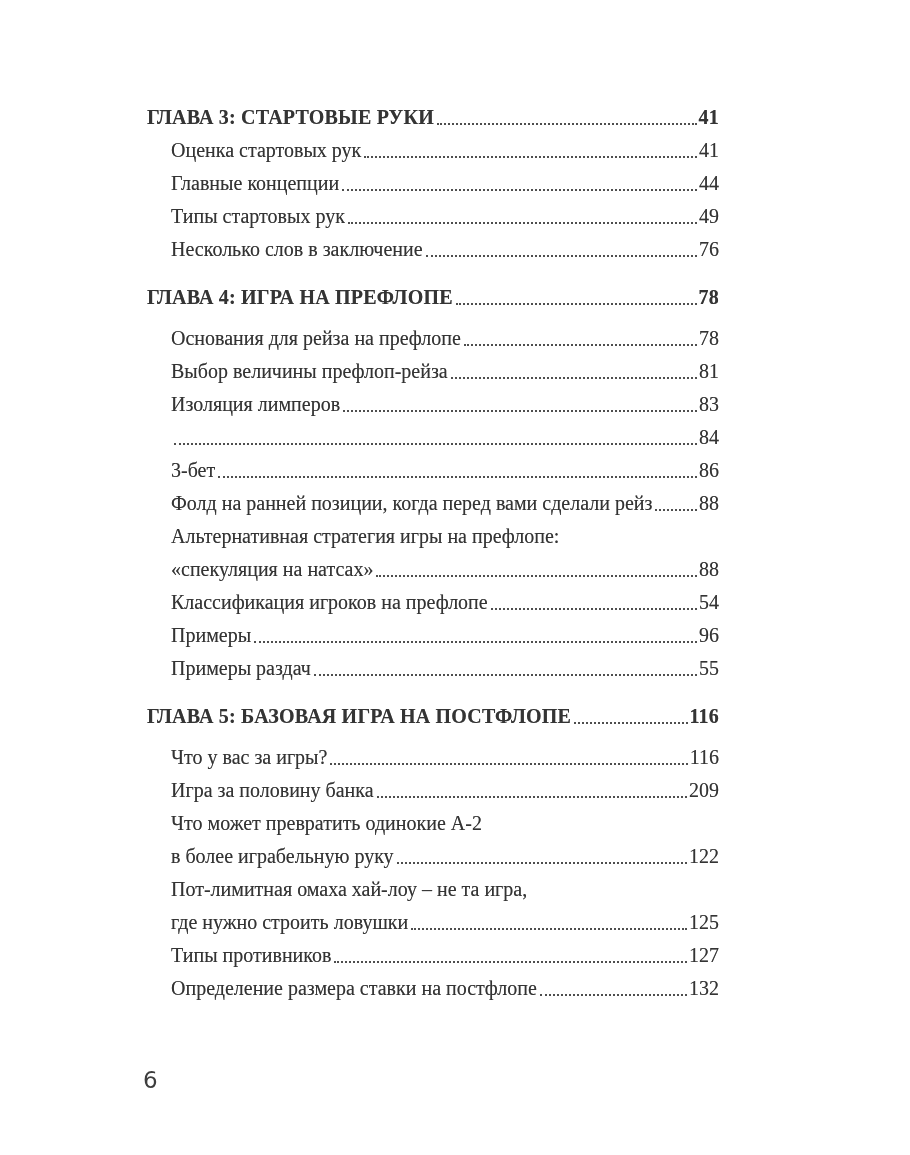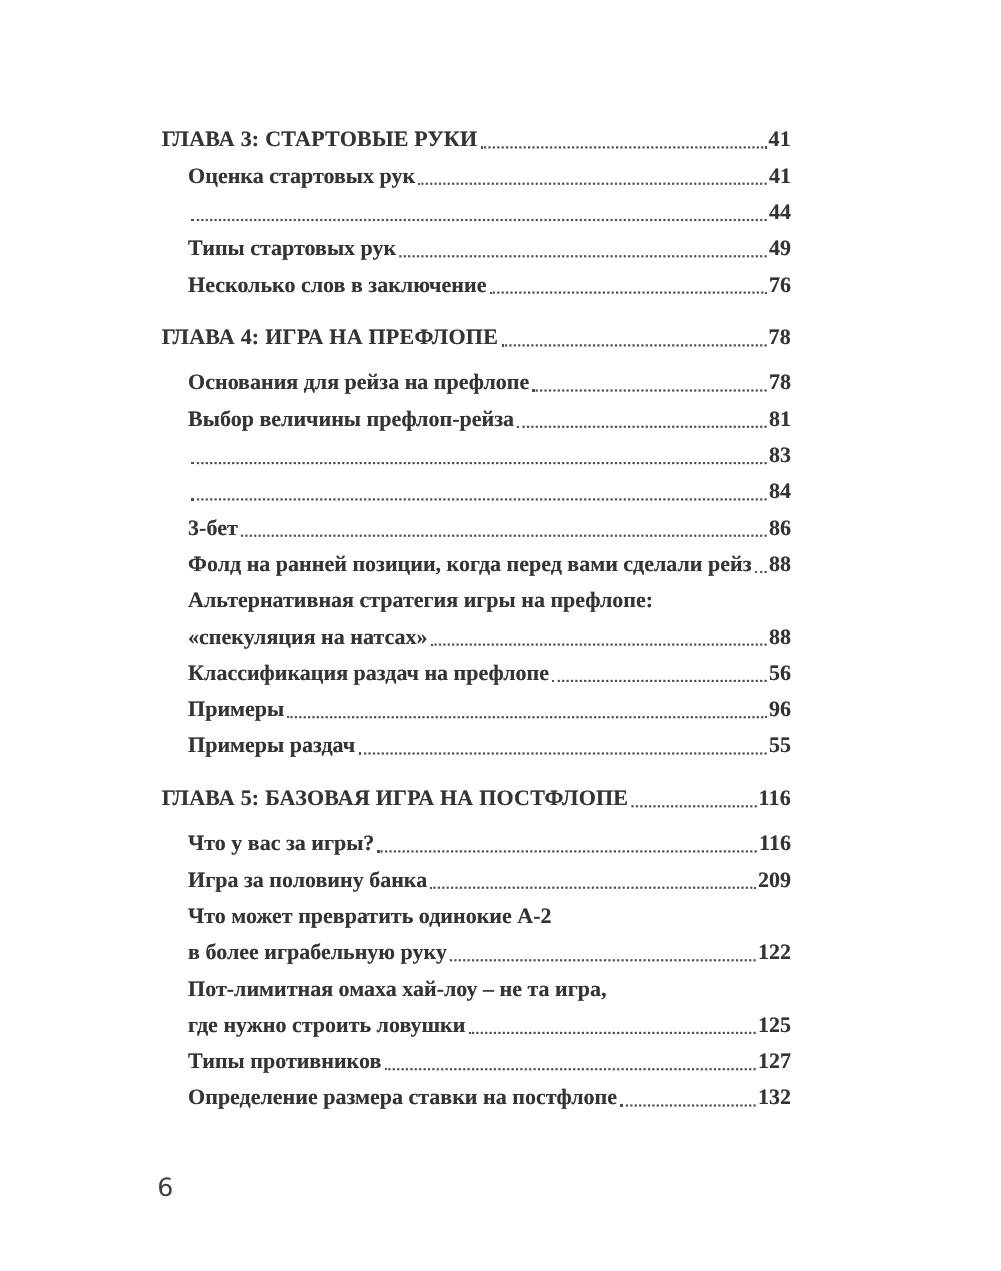--- a/index.html
+++ b/index.html
@@ -15,39 +15,39 @@
     background: #ffffff;
     overflow: hidden;
     font-family: "Liberation Serif", "DejaVu Serif", serif;
     color: #343434;
     
     text-shadow: 0 0 0.5px rgba(60,60,60,0.55);
   }
   .toc {
     position: absolute;
     left: 147px;
-    top: 111px;
+    top: 101px;
     width: 572px;
   }
   .section { margin: 0; }
   .section + .section { margin-top: 15px; }
   .row {
     display: flex;
     align-items: baseline;
     line-height: 33px;
     font-size: 20px;
     white-space: nowrap;
   }
   .row.chapter {
     font-weight: bold;
     letter-spacing: 0.2px;
     margin-bottom: 8px;
   }
   .section:first-child .row.chapter { margin-bottom: 0; }
-  .row.item { padding-left: 24px; font-weight: bold; }
+  .row.item { padding-left: 24px; }
   .label { flex: 0 0 auto; }
   .leader {
     flex: 1 1 auto;
     align-self: flex-end;
     height: 0;
     min-width: 8px;
     border-bottom: 2px dotted #4e4e4e;
     margin: 0 2px 9px 3px;
     text-shadow: none;
   }
@@ -73,20 +73,21 @@
           <span class="label">ГЛАВА 3: СТАРТОВЫЕ РУКИ</span>
           <span class="leader"></span>
           <span class="pagenum">41</span>
         </div>
         <div class="row item">
           <span class="label">Оценка стартовых рук</span>
           <span class="leader"></span>
           <span class="pagenum">41</span>
         </div>
         <div class="row item">
+          <span class="label">Главные концепции</span>
           <span class="leader"></span>
           <span class="pagenum">44</span>
         </div>
         <div class="row item">
           <span class="label">Типы стартовых рук</span>
           <span class="leader"></span>
           <span class="pagenum">49</span>
         </div>
         <div class="row item">
           <span class="label">Несколько слов в заключение</span>
@@ -104,20 +105,21 @@
           <span class="label">Основания для рейза на префлопе</span>
           <span class="leader"></span>
           <span class="pagenum">78</span>
         </div>
         <div class="row item">
           <span class="label">Выбор величины префлоп-рейза</span>
           <span class="leader"></span>
           <span class="pagenum">81</span>
         </div>
         <div class="row item">
+          <span class="label">Изоляция лимперов</span>
           <span class="leader"></span>
           <span class="pagenum">83</span>
         </div>
         <div class="row item">
           <span class="leader"></span>
           <span class="pagenum">84</span>
         </div>
         <div class="row item">
           <span class="label">3-бет</span>
           <span class="leader"></span>
@@ -130,23 +132,23 @@
         </div>
         <div class="row item">
           <span class="label">Альтернативная стратегия игры на префлопе:</span>
         </div>
         <div class="row item">
           <span class="label">«спекуляция на натсах»</span>
           <span class="leader"></span>
           <span class="pagenum">88</span>
         </div>
         <div class="row item">
-          <span class="label">Классификация раздач на префлопе</span>
-          <span class="leader"></span>
-          <span class="pagenum">56</span>
+          <span class="label">Классификация игроков на префлопе</span>
+          <span class="leader"></span>
+          <span class="pagenum">54</span>
         </div>
         <div class="row item">
           <span class="label">Примеры</span>
           <span class="leader"></span>
           <span class="pagenum">96</span>
         </div>
         <div class="row item">
           <span class="label">Примеры раздач</span>
           <span class="leader"></span>
           <span class="pagenum">55</span>

